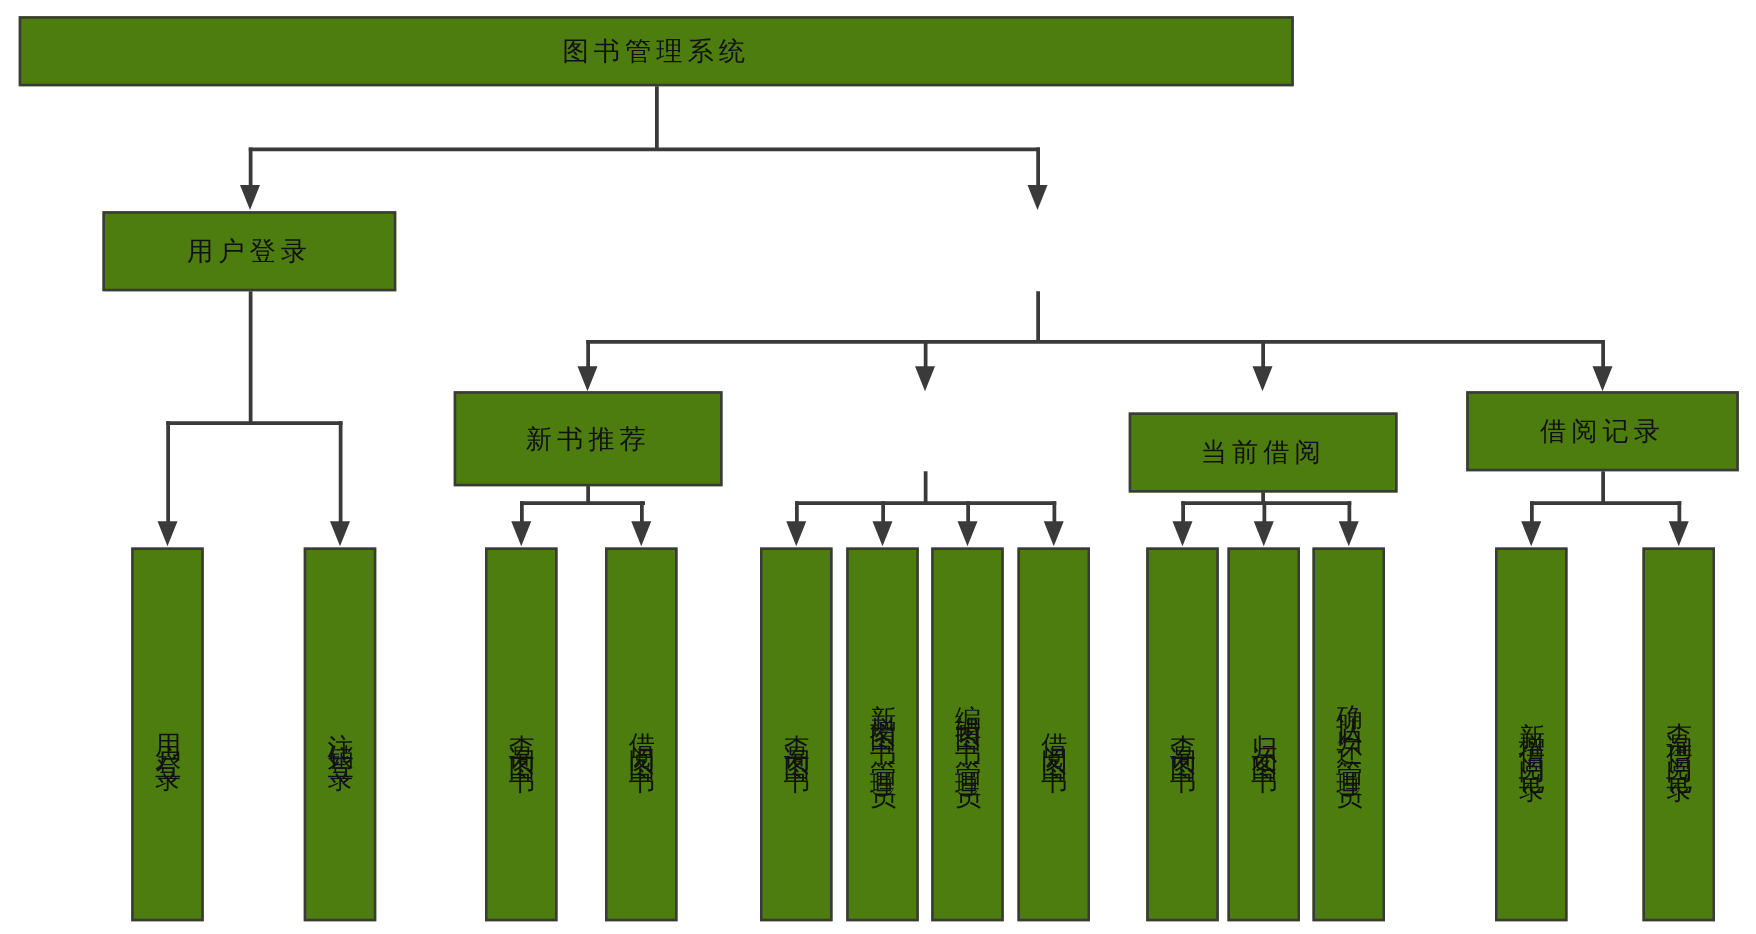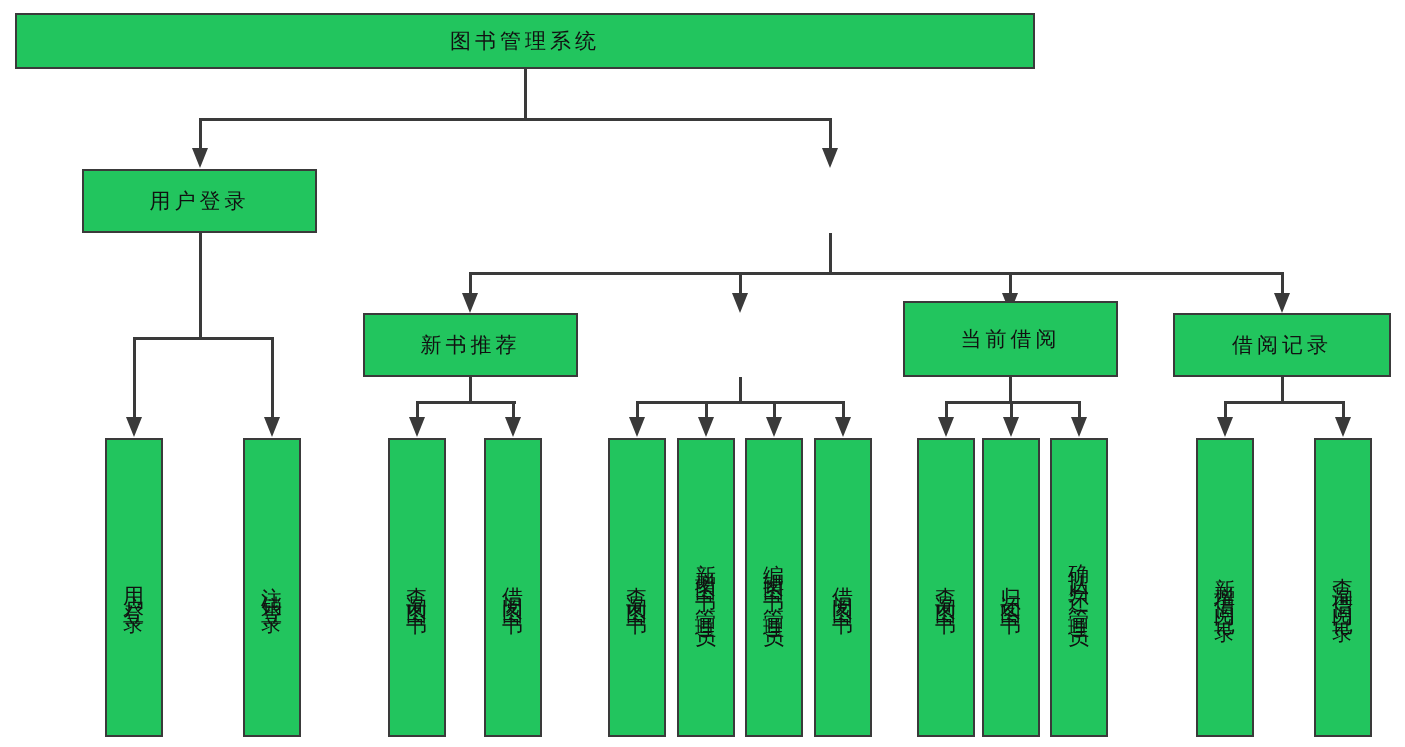--- a/index.html
+++ b/index.html
@@ -8,21 +8,21 @@
     --text:#111111;
     --wm:#c4c4c4;
   }
   html,body{margin:0;padding:0;background:#ffffff;}
   .canvas{
     position:relative;width:1405px;height:747px;background:#ffffff;
     font-family:"Liberation Sans","DejaVu Sans",sans-serif;
     color:var(--text);overflow:hidden;
   }
   .node{
-    position:absolute;background:#22c55e;border:2.5px solid var(--border);
+    position:absolute;background:#4d7c0f;border:2.5px solid var(--border);
     display:flex;align-items:center;justify-content:center;
     box-sizing:border-box;z-index:2;
   }
   .node .lbl{
     font-size:21px;letter-spacing:4px;white-space:nowrap;color:var(--text);
   }
   .node.v .lbl{
     writing-mode:vertical-rl;text-orientation:mixed;
     letter-spacing:9px;line-height:1;white-space:normal;
   }
@@ -117,24 +117,24 @@
   </div>
 
   <div class="node" style="left:15px;top:13px;width:1020px;height:56px">
     <span class="lbl">图书管理系统</span>
   </div>
 
   <div class="node" style="left:82px;top:169px;width:235px;height:64px">
     <span class="lbl">用户登录</span>
   </div>
 
-  <div class="node" style="left:363px;top:313px;width:215px;height:64px">
+  <div class="node" style="left:363px;top:313px;width:215px;height:76px">
     <span class="lbl">新书推荐</span>
   </div>
-  <div class="node" style="left:903px;top:301px;width:215px;height:76px">
+  <div class="node" style="left:903px;top:330px;width:215px;height:64px">
     <span class="lbl">当前借阅</span>
   </div>
   <div class="node" style="left:1173px;top:313px;width:218px;height:64px">
     <span class="lbl">借阅记录</span>
   </div>
 
   <div class="node v" style="left:105px;top:438px;width:58px;height:299px">
     <span class="lbl">用户登录</span>
   </div>
   <div class="node v" style="left:243px;top:438px;width:58px;height:299px">

